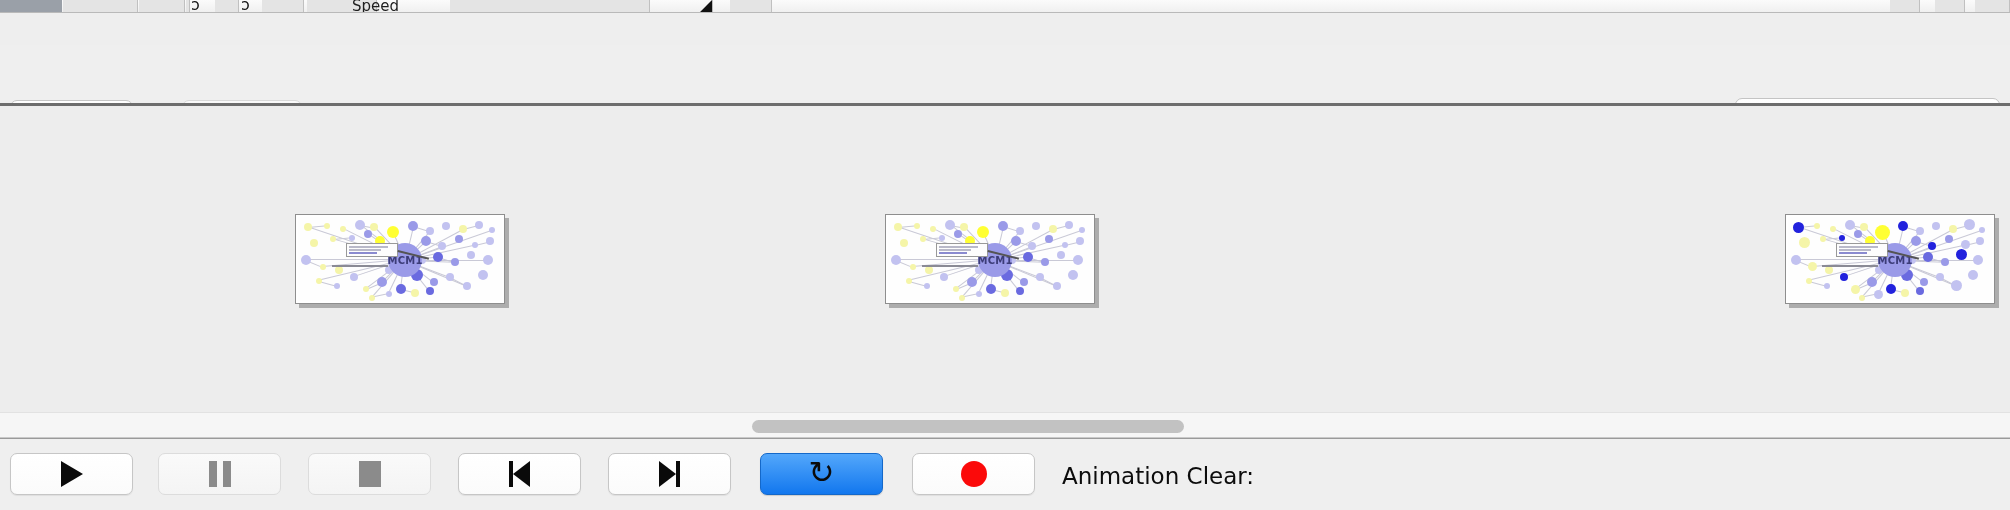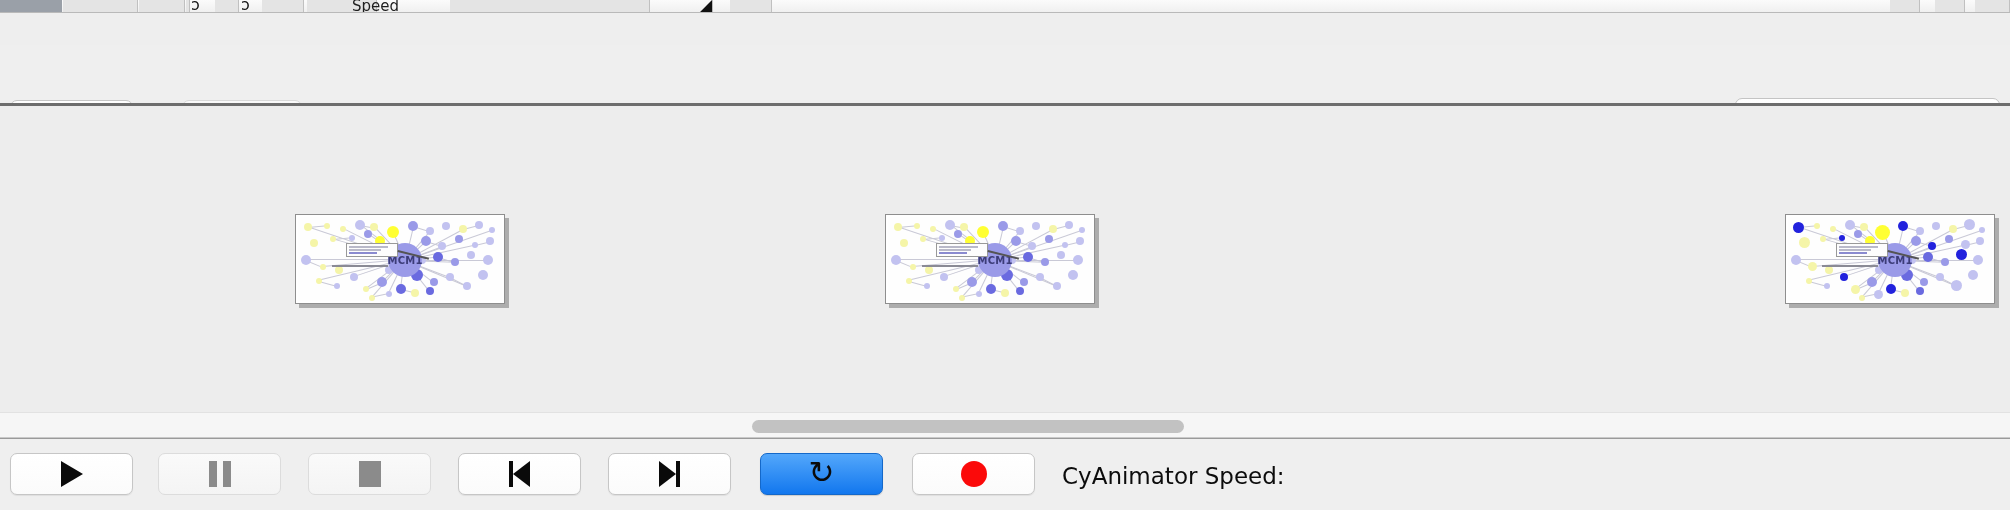--- a/index.html
+++ b/index.html
@@ -551,17 +551,17 @@
           <span class="tri"></span>
           <span class="bar"></span>
         </span>
     </div>
     <div class="cbtn active" style="left:760px; width:123px;">
       <span class="ico-loop">↻</span>
     </div>
     <div class="cbtn" style="left:912px; width:123px;">
       <span class="ico-record"></span>
     </div>
-    <div class="speed-label">CyAnimator Speed:</div>
+    <div class="speed-label">Animation Clear:</div>
 
   </div>
 
 </div>
 
 </body></html>

